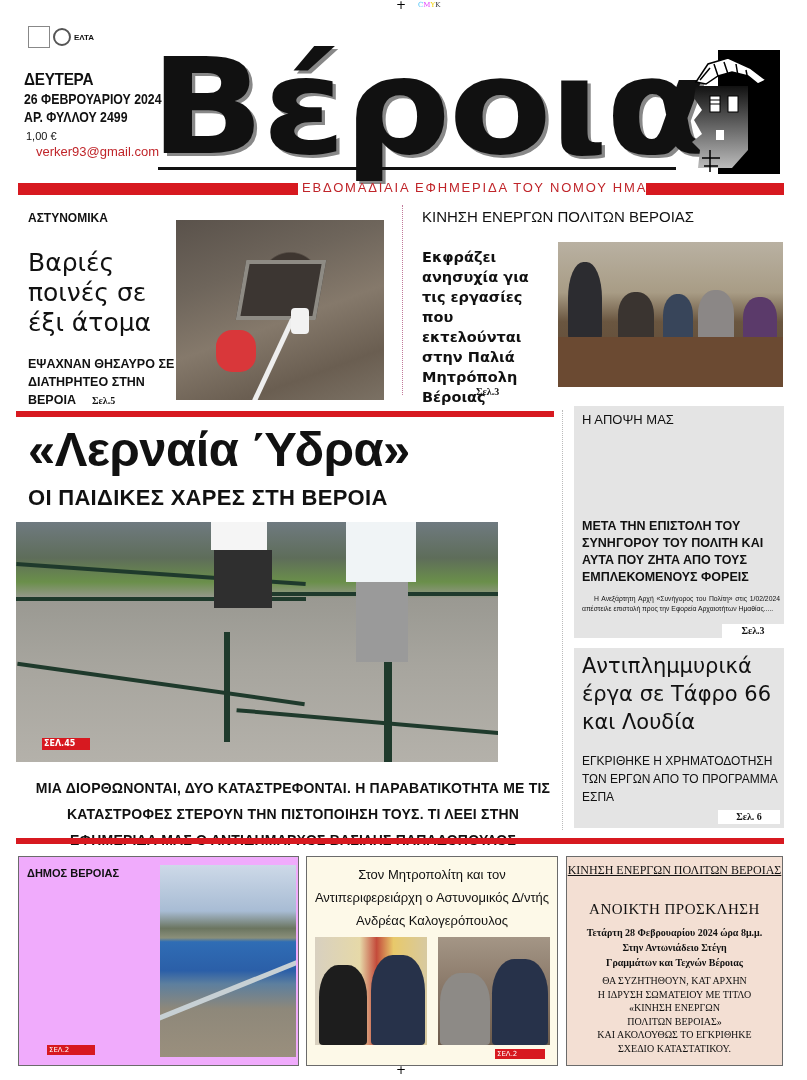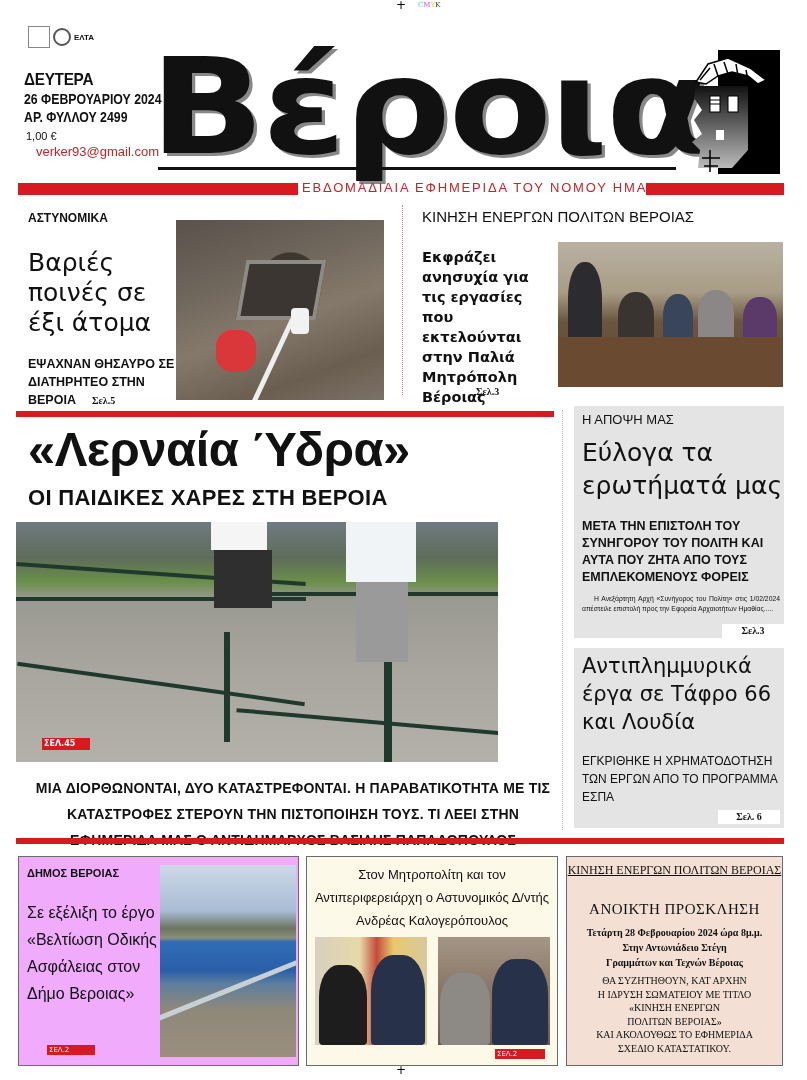--- a/index.html
+++ b/index.html
@@ -203,37 +203,35 @@
   <div class="kid" style="left:195px;top:0;width:56px;height:28px;background:#f5f5f5;"></div>
   <div class="kid" style="left:198px;top:28px;width:58px;height:58px;background:#2f2f2f;"></div>
   <div class="kid" style="left:330px;top:0;width:70px;height:60px;background:#f0f4f6;"></div>
   <div class="kid" style="left:340px;top:60px;width:52px;height:80px;background:#9a9a9a;"></div>
   <div class="abs lead-sel">ΣΕΛ.45</div>
 </div>
 <div class="abs lead-caption">ΜΙΑ ΔΙΟΡΘΩΝΟΝΤΑΙ, ΔΥΟ ΚΑΤΑΣΤΡΕΦΟΝΤΑΙ. Η ΠΑΡΑΒΑΤΙΚΟΤΗΤΑ ΜΕ ΤΙΣ ΚΑΤΑΣΤΡΟΦΕΣ ΣΤΕΡΟΥΝ ΤΗΝ ΠΙΣΤΟΠΟΙΗΣΗ ΤΟΥΣ. ΤΙ ΛΕΕΙ ΣΤΗΝ ΕΦΗΜΕΡΙΔΑ ΜΑΣ Ο ΑΝΤΙΔΗΜΑΡΧΟΣ ΒΑΣΙΛΗΣ ΠΑΠΑΔΟΠΟΥΛΟΣ</div>
 
 <div class="abs opinion">
   <div class="k">Η ΑΠΟΨΗ ΜΑΣ</div>
-  <div class="h">Εύλογα τα ερωτήματά μας</div>
   <div class="s">ΜΕΤΑ ΤΗΝ ΕΠΙΣΤΟΛΗ ΤΟΥ ΣΥΝΗΓΟΡΟΥ ΤΟΥ ΠΟΛΙΤΗ ΚΑΙ ΑΥΤΑ ΠΟΥ ΖΗΤΑ ΑΠΟ ΤΟΥΣ ΕΜΠΛΕΚΟΜΕΝΟΥΣ ΦΟΡΕΙΣ</div>
   <div class="body">Η Ανεξάρτητη Αρχή «Συνήγορος του Πολίτη» στις 1/02/2024 απέστειλε επιστολή προς την Εφορεία Αρχαιοτήτων Ημαθίας.....</div>
   <div class="sel">Σελ.3</div>
 </div>
 
 <div class="abs flood">
   <div class="h">Αντιπλημμυρικά έργα σε Τάφρο 66 και Λουδία</div>
   <div class="s">ΕΓΚΡΙΘΗΚΕ Η ΧΡΗΜΑΤΟΔΟΤΗΣΗ ΤΩΝ ΕΡΓΩΝ ΑΠΟ ΤΟ ΠΡΟΓΡΑΜΜΑ ΕΣΠΑ</div>
   <div class="sel">Σελ. 6</div>
 </div>
 
 <div class="abs redrule2"></div>
 
 <div class="abs box box-a">
   <div class="k">ΔΗΜΟΣ ΒΕΡΟΙΑΣ</div>
-  <div class="h">Σε εξέλιξη το έργο «Βελτίωση Οδικής Ασφάλειας στον Δήμο Βεροιας»</div>
   <div class="sel">ΣΕΛ.2</div>
   <div class="photo">
     <div class="guard"></div>
   </div>
 </div>
 
 <div class="abs box box-b">
   <div class="h">Στον Μητροπολίτη και τον Αντιπεριφερειάρχη ο Αστυνομικός Δ/ντής Ανδρέας Καλογερόπουλος</div>
   <div class="ph ph1">
     <div class="fig" style="left:4px;width:48px;height:80px;background:#1d1d1d;"></div>
@@ -252,18 +250,18 @@
   <div class="when">
     <div>Τετάρτη 28 Φεβρουαρίου 2024 ώρα 8μ.μ.</div>
     <div>Στην Αντωνιάδειο Στέγη</div>
     <div>Γραμμάτων και Τεχνών Βέροιας</div>
   </div>
   <div class="agenda">
     <div>ΘΑ ΣΥΖΗΤΗΘΟΥΝ, ΚΑΤ ΑΡΧΗΝ</div>
     <div>Η ΙΔΡΥΣΗ ΣΩΜΑΤΕΙΟΥ ΜΕ ΤΙΤΛΟ</div>
     <div>«ΚΙΝΗΣΗ ΕΝΕΡΓΩΝ</div>
     <div>ΠΟΛΙΤΩΝ ΒΕΡΟΙΑΣ»</div>
-    <div>ΚΑΙ ΑΚΟΛΟΥΘΩΣ ΤΟ ΕΦΗΜΕΡΙΔΑ</div>
+    <div>ΚΑΙ ΑΚΟΛΟΥΘΩΣ ΤΟ ΕΓΚΡΙΘΗΚΕ</div>
     <div>ΣΧΕΔΙΟ ΚΑΤΑΣΤΑΤΙΚΟΥ.</div>
   </div>
 </div>
 
 <div class="abs regmark regmark-bottom">+</div>
 
 </body></html>

